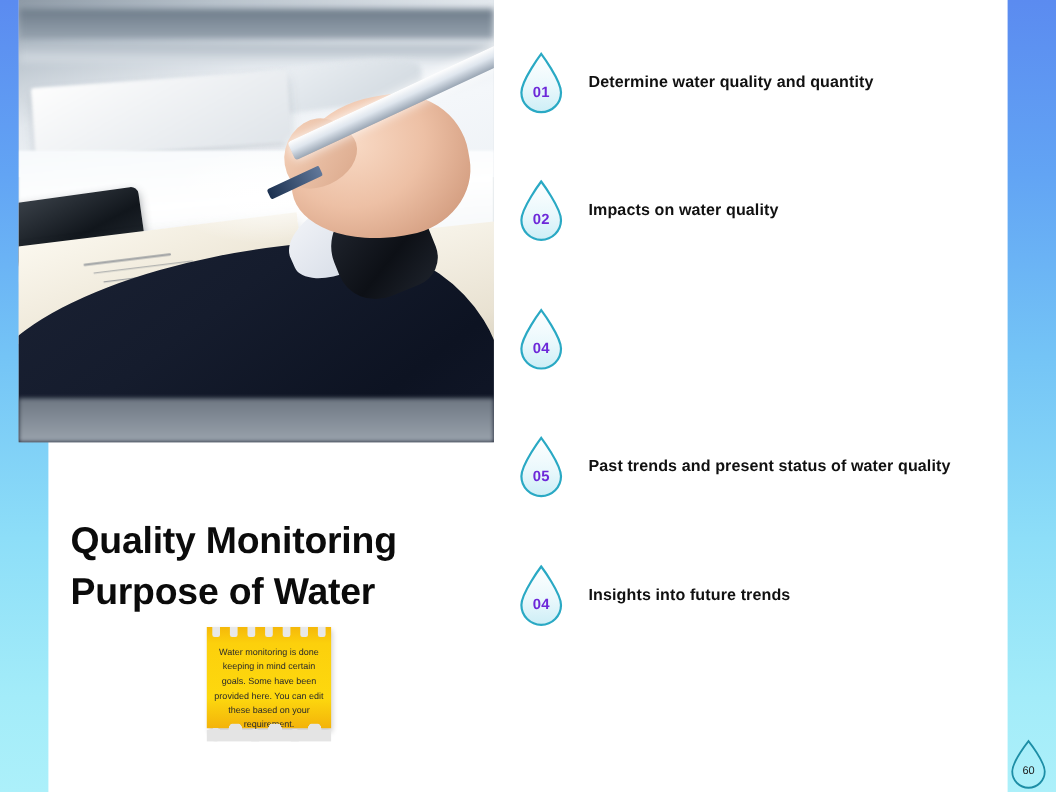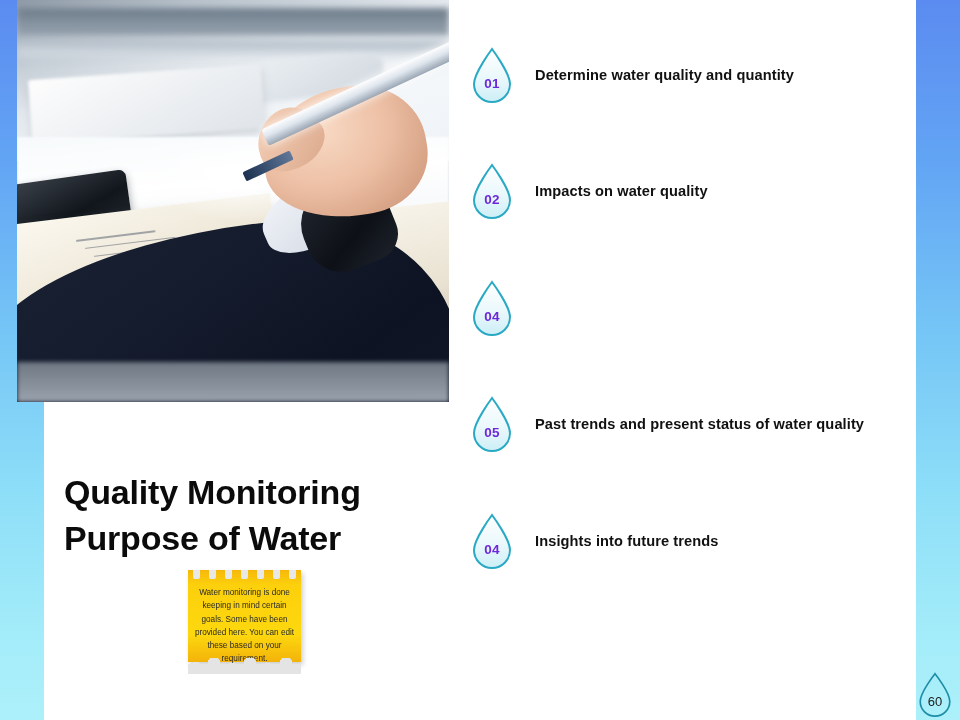--- a/index.html
+++ b/index.html
@@ -277,21 +277,21 @@
     right: 4px;
     bottom: 2px;
     width: 42px;
     height: 48px;
   }
   .page-badge .num {
     position: absolute;
     left: 0; top: 16px;
     width: 42px; height: 30px;
     display: flex; align-items: center; justify-content: center;
-    font-size: 13px;
+    font-size: 10px;
     color: #222;
   }
 </style>
 </head>
 <body>
 
 <div class="slide">
 
   <div class="edge-strip left"></div>
 

